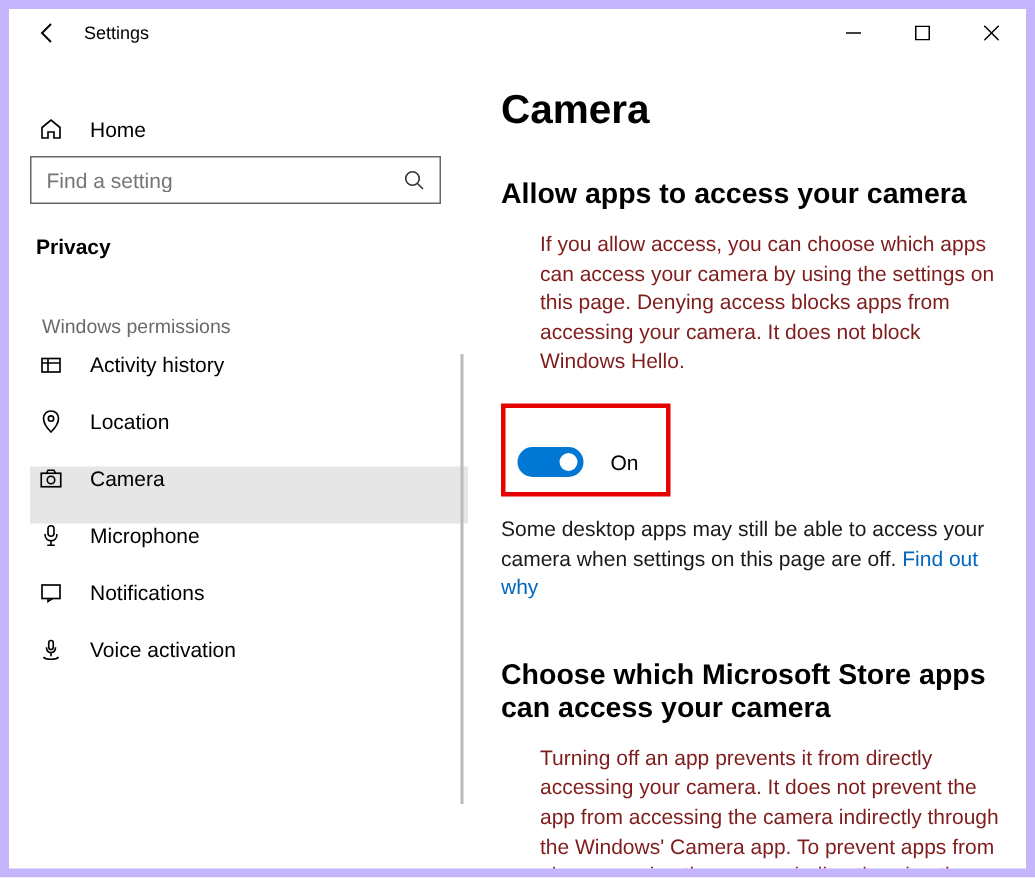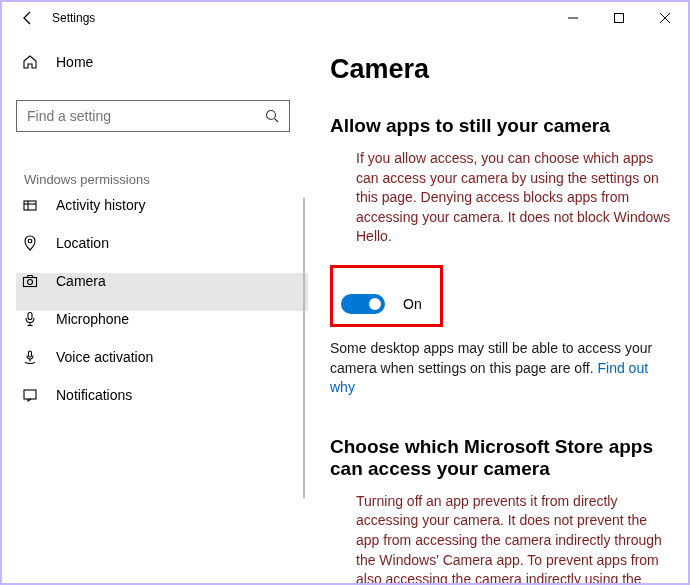--- a/index.html
+++ b/index.html
@@ -1,25 +1,25 @@
 <!DOCTYPE html>
 <html><head>
   <meta charset="utf-8">
   <style>
     * { margin: 0; padding: 0; box-sizing: border-box; font-family: 'Segoe UI', sans-serif; }
     body { width: 690px; height: 585px; overflow: hidden; background: #fff; color: #000; }
-    .window { display: flex; flex-direction: column; height: 100%; border: 2px solid #c4b5fd; }
+    .window { display: flex; flex-direction: column; height: 100%; border: 6px solid #c4b5fd; }
     .titlebar { display: flex; align-items: center; height: 32px; padding: 0 0 0 10px; }
     .titlebar .back { width: 32px; height: 32px; display: flex; align-items: center; justify-content: center; font-size: 16px; cursor: pointer; }
     .titlebar .title { margin-left: 8px; font-size: 12px; }
     .titlebar .spacer { flex: 1; }
     .titlebar .ctl { width: 46px; height: 32px; display: flex; align-items: center; justify-content: center; font-size: 13px; cursor: pointer; }
     .content { display: flex; flex: 1; overflow: hidden; }
     .sidebar { width: 310px; padding: 20px 4px 0 14px; display: flex; flex-direction: column; overflow: hidden; }
-    .home-row { display: flex; align-items: flex-start; height: 36px; padding-left: 4px; cursor: pointer; }
+    .home-row { display: flex; align-items: flex-end; height: 36px; padding-left: 4px; cursor: pointer; }
     .home-row .icon { width: 20px; display: flex; justify-content: center; font-size: 15px; }
     .home-row .label { margin-left: 16px; font-size: 14px; }
     .search-box { margin: 10px 18px 10px 0; height: 32px; border: 1px solid #666; display: flex; align-items: center; padding: 0 10px; }
     .search-box input { flex: 1; border: none; outline: none; font-size: 14px; background: transparent; }
     .search-box .sicon { font-size: 14px; color: #333; }
     .privacy-label { font-weight: 600; font-size: 14px; margin: 10px 0 8px 4px; }
     .nav-scroll { flex: 1; overflow: hidden; position: relative; }
     .nav-scroll::after { content: ""; position: absolute; right: 3px; top: 56px; width: 2px; height: 300px; background: #bbb; }
     .section-header { font-size: 13px; color: #6a6a6a; margin: 30px 0 10px 8px; }
     .nav-item { display: flex; height: 38px; padding-left: 4px; cursor: pointer; position: relative; }
@@ -81,20 +81,21 @@
       </div>
       <div class="search-box">
         <input type="text" placeholder="Find a setting" style="">
         <span class="sicon">
           <svg width="14" height="14" viewBox="0 0 14 14">
               <circle cx="6" cy="6" r="4.5" stroke="#333" stroke-width="1.1" fill="none"></circle>
               <line x1="9.5" y1="9.5" x2="13" y2="13" stroke="#333" stroke-width="1.1"></line>
             </svg>
         </span>
       </div>
+      <div class="privacy-label">Privacy</div>
 
       <div class="nav-scroll">
         <div class="section-header">Windows permissions</div>
 
         <div class="nav-item">
           <span class="nicon">
             <svg width="16" height="16" viewBox="0 0 16 16">
                 <rect x="2" y="4" width="12" height="9" stroke="#000" stroke-width="1.1" fill="none"></rect>
                 <line x1="2" y1="7" x2="14" y2="7" stroke="#000" stroke-width="1.1"></line>
                 <line x1="6" y1="4" x2="6" y2="13" stroke="#000" stroke-width="1.1"></line>
@@ -133,44 +134,44 @@
                 <line x1="8" y1="11.5" x2="8" y2="14.5" stroke="#000" stroke-width="1.1"></line>
                 <line x1="5.5" y1="14.5" x2="10.5" y2="14.5" stroke="#000" stroke-width="1.1"></line>
               </svg>
           </span>
           <span class="nlabel">Microphone</span>
         </div>
 
         <div class="nav-item">
           <span class="nicon">
             <svg width="16" height="16" viewBox="0 0 16 16">
+                <rect x="2" y="3" width="12" height="9" stroke="#000" stroke-width="1.1" fill="none"></rect>
+                <path d="M6 12 L6 14 L9 12" stroke="#000" stroke-width="1.1" fill="none"></path>
+              </svg>
+          </span>
+          <span class="nlabel">Notifications</span>
+        </div>
+
+        <div class="nav-item">
+          <span class="nicon">
+            <svg width="16" height="16" viewBox="0 0 16 16">
                 <rect x="6.5" y="2" width="3" height="6" rx="1.5" stroke="#000" stroke-width="1.1" fill="none"></rect>
                 <path d="M5 6.5 C5 9 6.5 10 8 10 C9.5 10 11 9 11 6.5" stroke="#000" stroke-width="1.1" fill="none"></path>
                 <line x1="8" y1="10" x2="8" y2="12.5" stroke="#000" stroke-width="1.1"></line>
                 <path d="M3 13 C3 13 4 14.5 8 14.5 C12 14.5 13 13 13 13" stroke="#000" stroke-width="1.1" fill="none"></path>
               </svg>
           </span>
           <span class="nlabel">Voice activation</span>
         </div>
-
-        <div class="nav-item">
-          <span class="nicon">
-            <svg width="16" height="16" viewBox="0 0 16 16">
-                <rect x="2" y="3" width="12" height="9" stroke="#000" stroke-width="1.1" fill="none"></rect>
-                <path d="M6 12 L6 14 L9 12" stroke="#000" stroke-width="1.1" fill="none"></path>
-              </svg>
-          </span>
-          <span class="nlabel">Notifications</span>
-        </div>
       </div>
     </div>
 
     <div class="main">
       <h1>Camera</h1>
-      <h2>Allow apps to still your camera</h2>
+      <h2>Allow apps to access your camera</h2>
       <div class="desc">If you allow access, you can choose which apps can access your camera by using the settings on this page. Denying access blocks apps from accessing your camera. It does not block Windows Hello.</div>
       <div class="toggle-wrap">
         <div class="toggle"></div>
         <span class="toggle-label">On</span>
       </div>
       <div class="note">
         <span>Some desktop apps may still be able to access your camera when settings on this page are off. </span><span class="link">Find out why</span>
       </div>
       <h2>Choose which Microsoft Store apps can access your camera</h2>
       <div class="desc">Turning off an app prevents it from directly accessing your camera. It does not prevent the app from accessing the camera indirectly through the Windows' Camera app. To prevent apps from also accessing the camera indirectly using the Windows' Camera app, you must also turn off access to the Camera app in the following list.</div>

